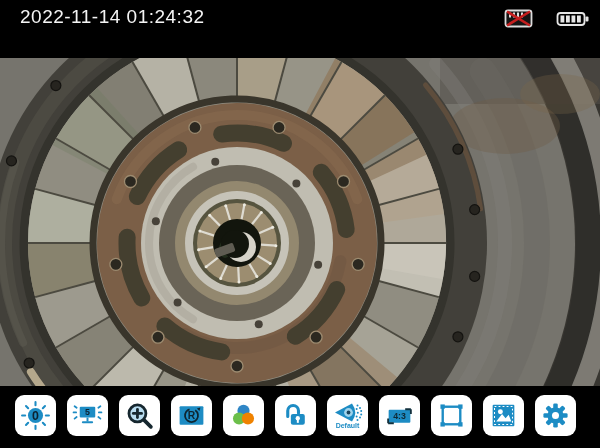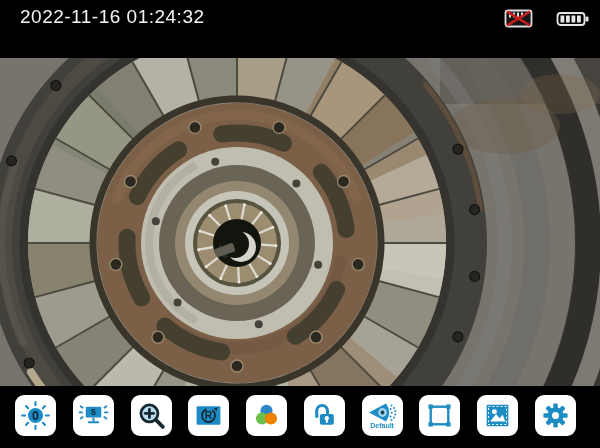--- a/index.html
+++ b/index.html
@@ -24,21 +24,21 @@
               padding:0; cursor:pointer; flex:0 0 auto; }
   .tool-btn svg { display:block; }
   .default-label { font-size:7px; font-weight:bold; color:#1d8cc4; line-height:7px; margin-top:-1px; }
 </style>
 </head>
 <body>
 
 <div class="screen">
 
   <div class="status-bar">
-    <div class="timestamp">2022-11-16 01:24:32</div>
+    <div class="timestamp">2022-11-14 01:24:32</div>
     <div class="status-icons">
       <span>
         <svg width="31" height="23" viewBox="0 0 31 23">
           <rect x="2.5" y="3.5" width="26" height="16" rx="2.5" fill="#151515" stroke="#dcdcdc" stroke-width="1.8"></rect>
           <rect x="6" y="5.5" width="2" height="5" fill="#dcdcdc"></rect>
           <rect x="10" y="5.5" width="2" height="5" fill="#dcdcdc"></rect>
           <rect x="14" y="5.5" width="2" height="5" fill="#dcdcdc"></rect>
           <rect x="18" y="5.5" width="2" height="5" fill="#dcdcdc"></rect>
           <line x1="4" y1="4.5" x2="27" y2="18.5" stroke="#c41e1e" stroke-width="2.6"></line>
           <line x1="27" y1="4.5" x2="4" y2="18.5" stroke="#c41e1e" stroke-width="2.6"></line>
@@ -288,20 +288,28 @@
             <circle cx="27" cy="15.5" r="1"></circle>
             <circle cx="24.5" cy="18" r="1"></circle>
           <circle cx="24.8" cy="10.8" r="1"></circle>
             <circle cx="23.6" cy="14.5" r="1"></circle>
             <circle cx="23.6" cy="7" r="1"></circle>
         </g>
       </svg>
       <span class="default-label">Default</span>
     </button>
 
+    <button class="tool-btn">
+      <svg width="31" height="31" viewBox="0 0 30 30">
+        <rect x="4.5" y="9.5" width="21" height="12.5" rx="1" fill="#1d8cc4"></rect>
+        <path d="M4,22.5 v-4.5 M4,22.5 h5.5" fill="none" stroke="#12303d" stroke-width="1.8"></path>
+        <path d="M26,9 v4.5 M26,9 h-5.5" fill="none" stroke="#12303d" stroke-width="1.8"></path>
+        <text x="15" y="18.8" font-size="8.5" font-weight="bold" fill="#0f2934" text-anchor="middle" font-family="Liberation Sans, sans-serif">4:3</text>
+      </svg>
+    </button>
 
     <button class="tool-btn">
       <svg width="31" height="31" viewBox="0 0 30 30">
         <rect x="6.5" y="6.5" width="17" height="17" fill="none" stroke="#1d8cc4" stroke-width="2.3"></rect>
         <rect x="4.3" y="4.3" width="4.2" height="4.2" fill="#1d8cc4"></rect>
         <rect x="21.5" y="4.3" width="4.2" height="4.2" fill="#1d8cc4"></rect>
         <rect x="4.3" y="21.5" width="4.2" height="4.2" fill="#1d8cc4"></rect>
         <rect x="21.5" y="21.5" width="4.2" height="4.2" fill="#1d8cc4"></rect>
       </svg>
     </button>

